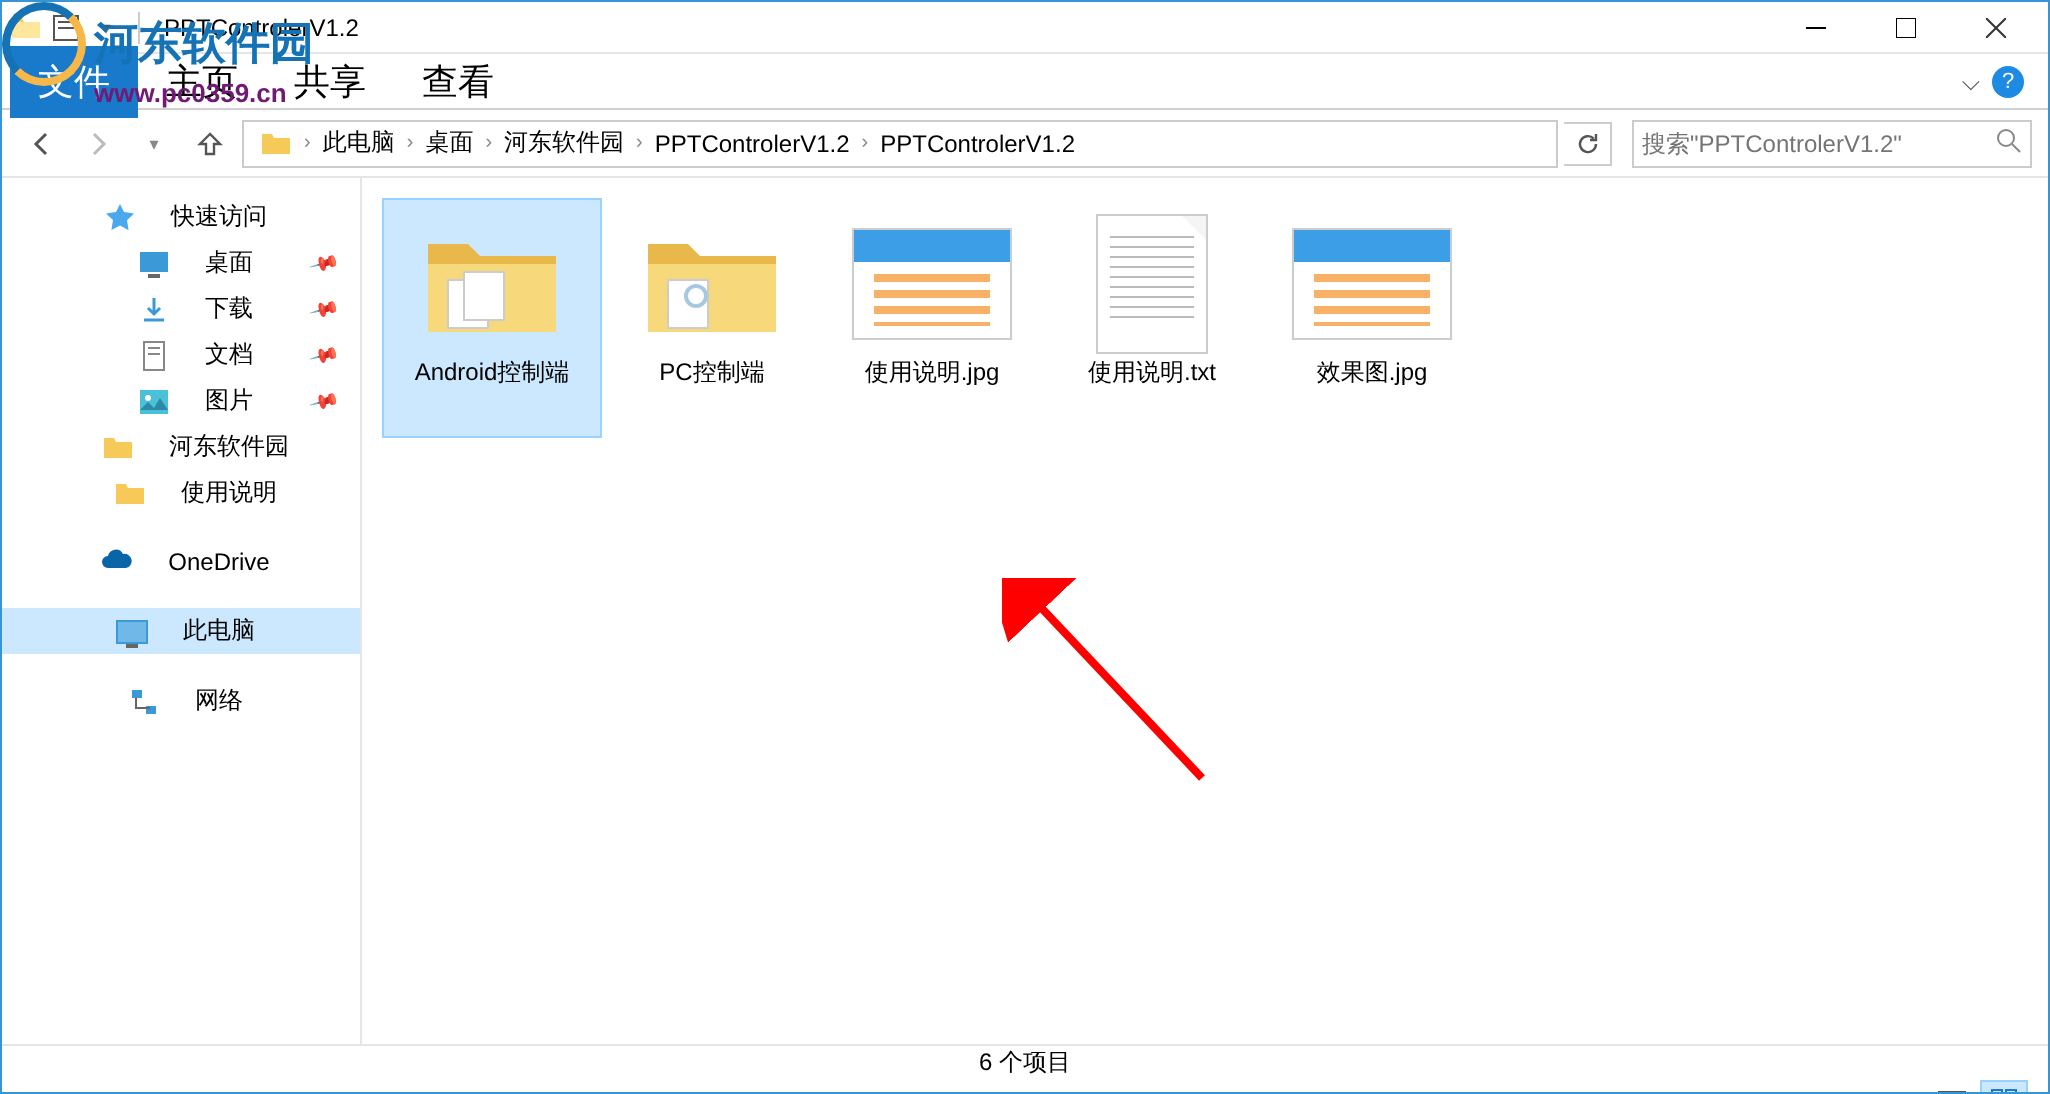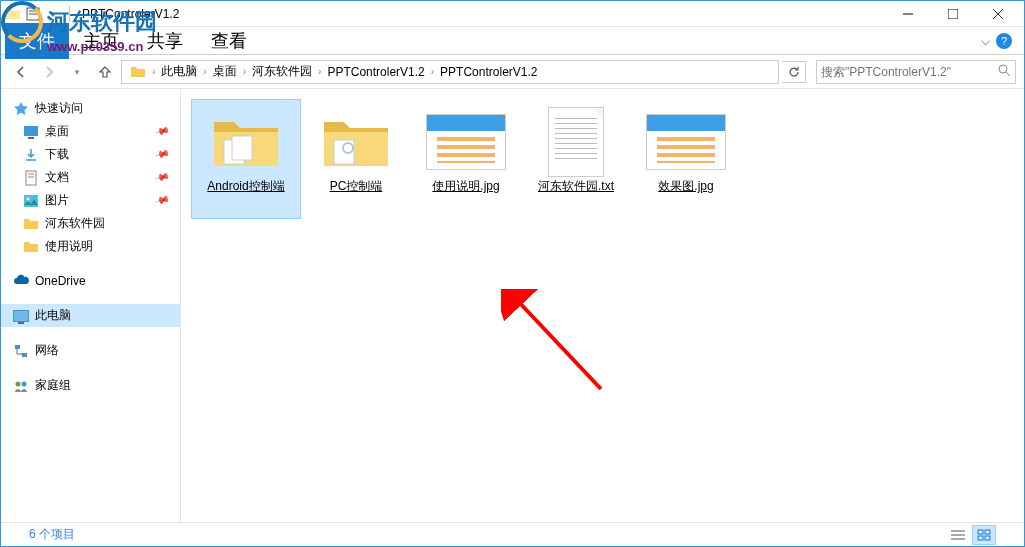--- a/index.html
+++ b/index.html
@@ -92,23 +92,24 @@
     .sidebar {
       width: 180px;
       border-right: 1px solid #e5e5e5;
       padding: 8px 0;
       overflow: hidden;
     }
     .side-item {
       display: flex;
       align-items: center;
       padding: 3px 8px 3px 22px;
-      gap: 6px;
+      gap: 18px;
       cursor: pointer;
       position: relative;
+      justify-content: center;
     }
     .side-item.top { padding-left: 12px; font-weight: normal;}
     .side-item.selected { background: #cce8ff; }
     .side-icon { width: 16px; height: 16px; display:flex;align-items:center;justify-content:center;}
     .pin { position:absolute; right: 12px; color: #888; font-size: 10px; transform: rotate(30deg);}
     .side-group-gap { height: 12px; }
     
     .content {
       flex: 1;
       padding: 10px 0 0 10px;
@@ -124,35 +125,36 @@
       display: flex;
       flex-direction: column;
       align-items: center;
       padding: 8px 4px;
       cursor: pointer;
       text-align: center;
     }
     .file-item.selected { background: #cce8ff; border: 1px solid #99d1ff; padding: 7px 3px;}
     .file-icon-wrap { width: 80px; height: 70px; display:flex;align-items:center;justify-content:center;}
     .folder-svg { width: 72px; height: 56px; }
-    .file-label { font-size: 12px; margin-top: 2px; word-break: break-all; line-height: 1.3; text-decoration: underline;}
+    .file-label { font-size: 12px; margin-top: 2px; word-break: break-all; line-height: 1.3;}
     .thumb-img { width: 88px; height: 56px; border: 1px solid #ccc; background: linear-gradient(#3d9ee8 0%, #3d9ee8 30%, #fff 30%, #fff 100%); position: relative;}
     .thumb-img::after { content:''; position:absolute; top: 22px; left: 10px; right: 10px; bottom: 6px; background: repeating-linear-gradient(#f7b267 0 4px, transparent 4px 8px);}
     .txt-icon { width: 56px; height: 70px; border: 1px solid #ccc; background: #fff; position: relative;}
     .txt-icon::before { content:''; position:absolute; top:0;right:0; width:0;height:0; border-style:solid; border-width: 0 12px 12px 0; border-color: transparent #f5f5f5 transparent transparent;}
     .txt-icon::after { content:''; position:absolute; top: 10px; left: 6px; right: 6px; height: 42px; background: repeating-linear-gradient(#bbb 0 1px, transparent 1px 5px);}
     
     .statusbar {
       height: 24px;
       border-top: 1px solid #e5e5e5;
       display: flex;
       align-items: center;
-      padding: 0 28px;
+      padding: 0 10px;
       font-size: 12px;
-      color: #3b82f6;
+      color: #000000;
+      flex-direction: column;
     }
     .view-toggles { margin-left: auto; display:flex; gap: 2px;}
     .view-btn { width: 24px; height: 20px; display:flex;align-items:center;justify-content:center; border: 1px solid transparent;}
     .view-btn.active { border-color: #99d1ff; background: #cce8ff;}
     
     .watermark {
       position: absolute;
       top: 0;
       left: 0;
       z-index: 100;
@@ -385,30 +387,20 @@
       <span class="side-icon">
           <svg width="16" height="16">
             <rect x="2" y="2" width="5" height="4" fill="#3b99d8"></rect>
             <rect x="9" y="10" width="5" height="4" fill="#3b99d8"></rect>
             <path d="M4 6v5h7" stroke="#666" fill="none"></path>
           </svg>
         </span>
       <span>网络</span>
     </div>
     <div class="side-group-gap"></div>
-    <div class="side-item top">
-      <span class="side-icon">
-          <svg width="16" height="16">
-            <circle cx="5" cy="6" r="2.5" fill="#6a9a4a"></circle>
-            <circle cx="11" cy="6" r="2.5" fill="#3b99d8"></circle>
-            <path d="M2 14c0-2 2-3 3-3s3 1 3 3m0 0c0-2 2-3 3-3s3 1 3 3" fill="#888"></path>
-          </svg>
-        </span>
-      <span>家庭组</span>
-    </div>
   </div>
 
   <div class="content">
     <div class="file-item selected">
       <div class="file-icon-wrap">
         <svg class="folder-svg" viewBox="0 0 72 56">
             <path fill="#e8b84a" d="M4 8h20l6 6h38v38H4z"></path>
             <path fill="#f7d97c" d="M4 18h64v34H4z"></path>
             <rect x="14" y="26" width="20" height="24" fill="#fff" stroke="#ccc"></rect>
             <rect x="22" y="22" width="20" height="24" fill="#fff" stroke="#ccc"></rect>
@@ -430,21 +422,21 @@
     <div class="file-item">
       <div class="file-icon-wrap">
           <div class="thumb-img"></div>
         </div>
       <div class="file-label">使用说明.jpg</div>
     </div>
     <div class="file-item">
       <div class="file-icon-wrap">
           <div class="txt-icon"></div>
         </div>
-      <div class="file-label">河东软件园.txt</div>
+      <div class="file-label">使用说明.txt</div>
     </div>
     <div class="file-item">
       <div class="file-icon-wrap">
           <div class="thumb-img"></div>
         </div>
       <div class="file-label">效果图.jpg</div>
     </div>
 
     <div class="arrow-annot">
       <svg width="120" height="110" viewBox="0 0 120 110">

